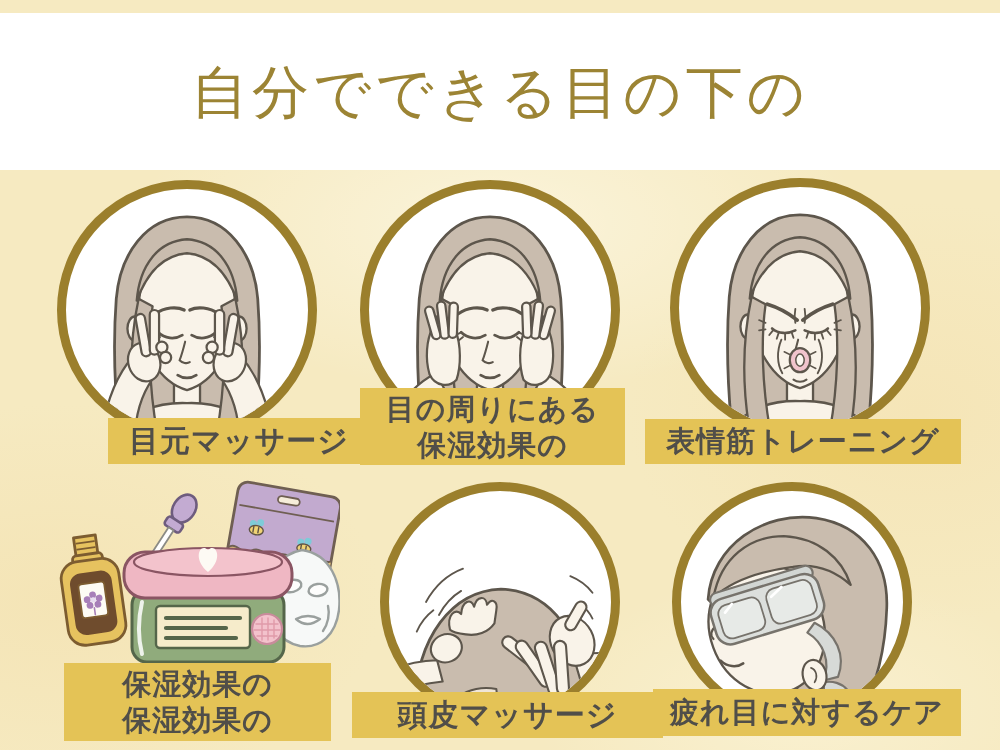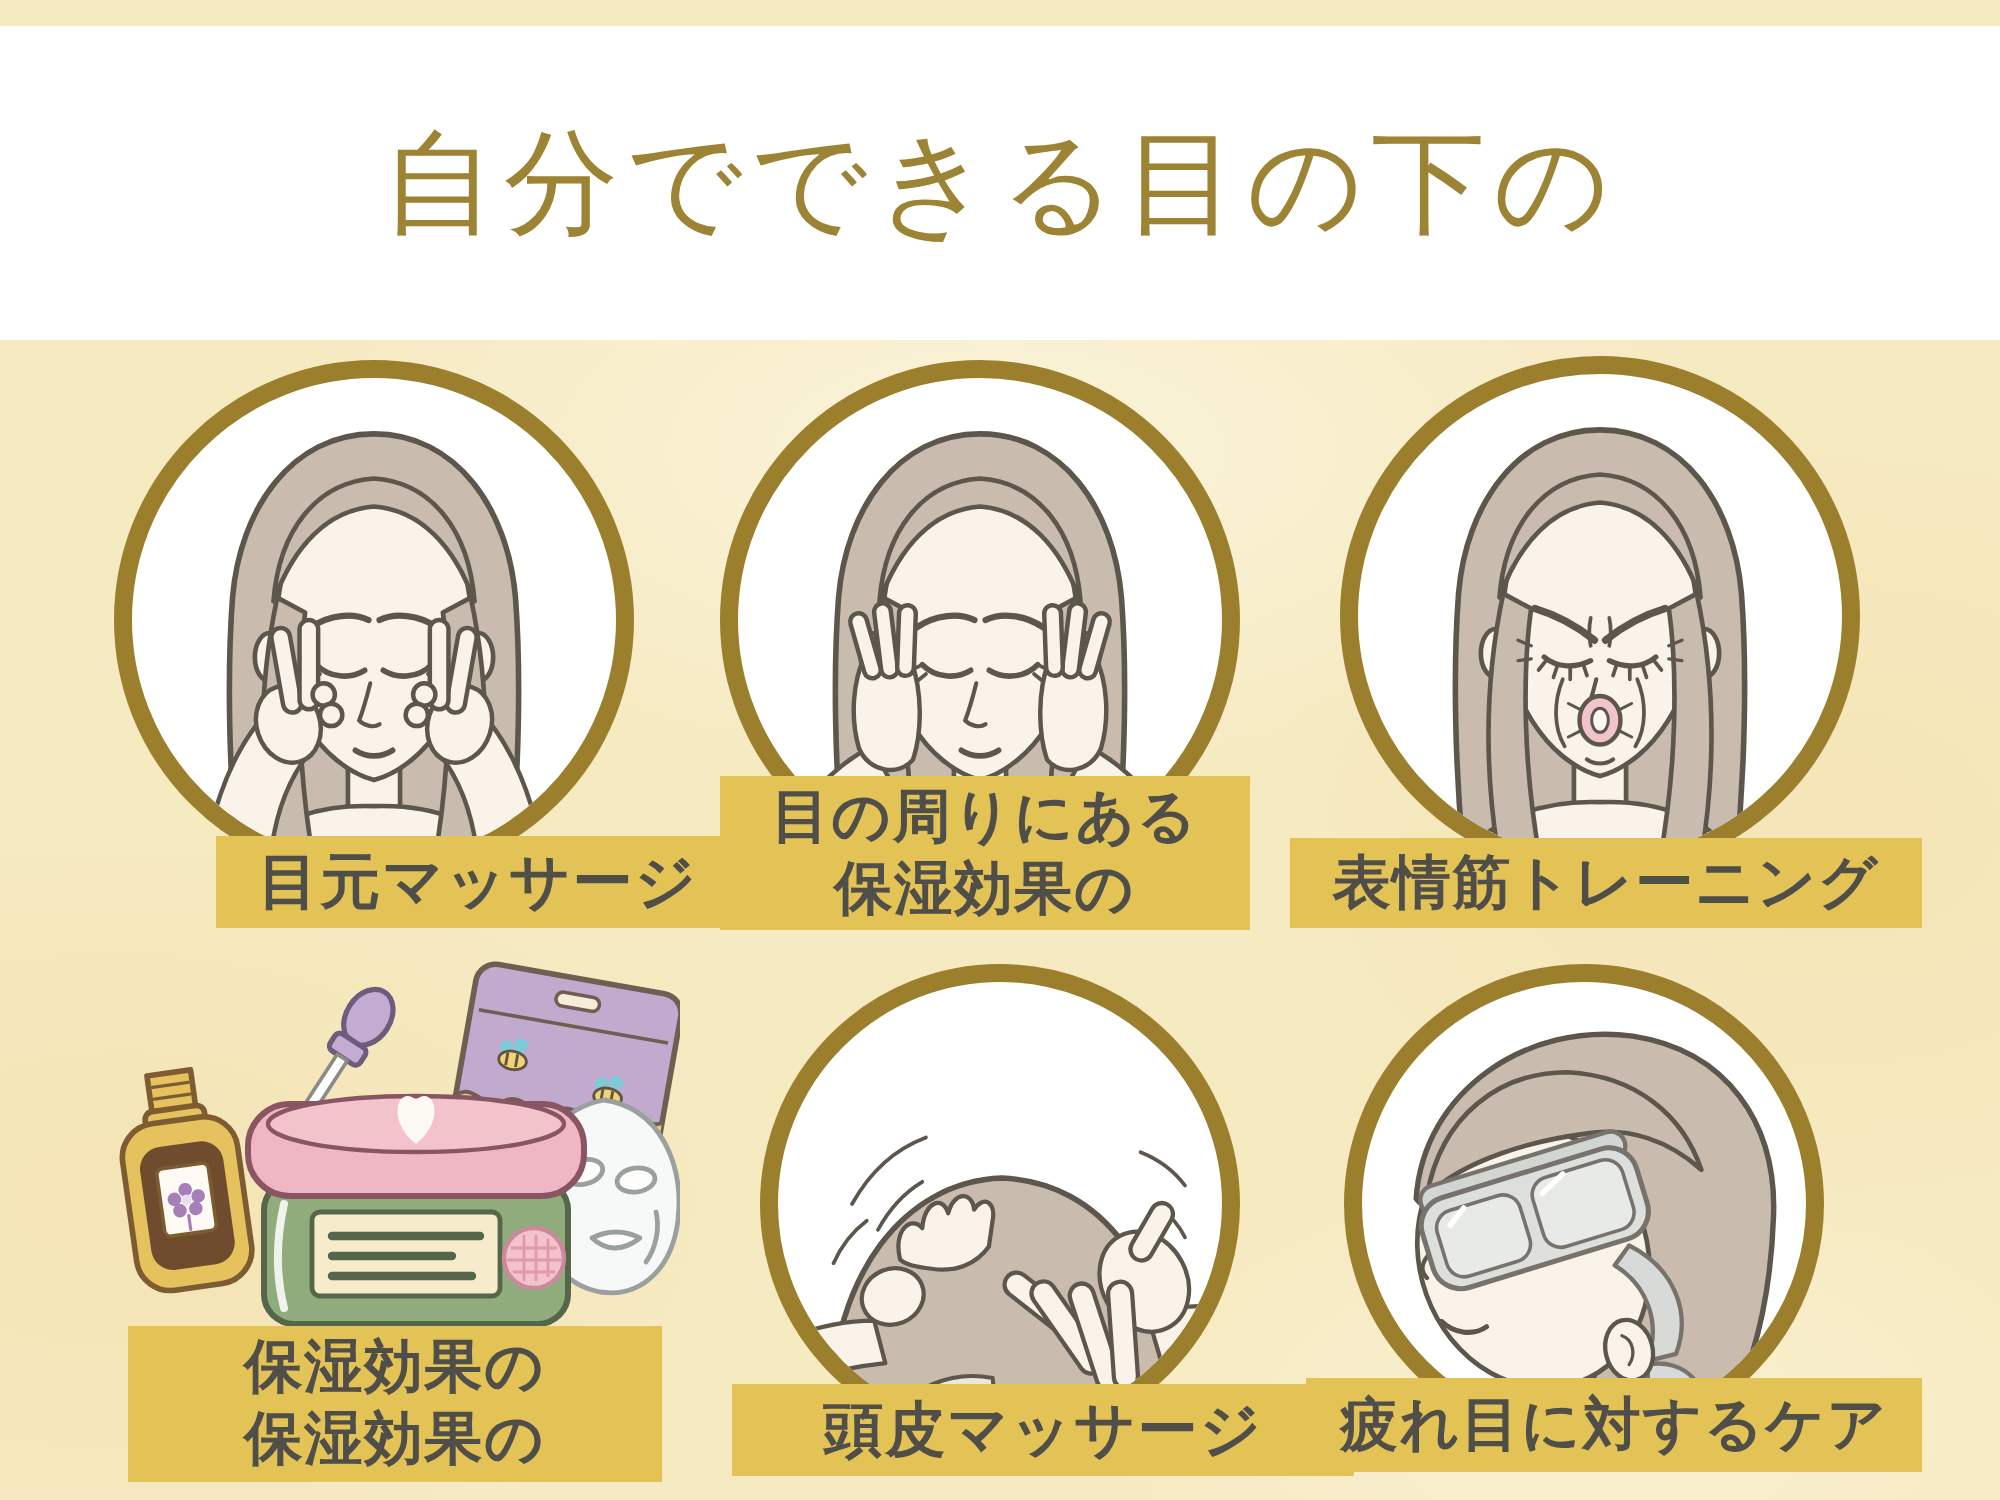--- a/index.html
+++ b/index.html
@@ -265,21 +265,21 @@
           <ellipse cx="198" cy="162" rx="23" ry="28" fill="#f9f3e9" transform="rotate(-28 198 162)"></ellipse>
           <rect x="196" y="118" width="12" height="34" rx="6" fill="#f9f3e9" transform="rotate(30 202 135)"></rect>
           <rect x="138" y="150" width="13" height="52" rx="6.5" fill="#f9f3e9" transform="rotate(-52 144 176)"></rect>
           <rect x="150" y="158" width="13" height="58" rx="6.5" fill="#f9f3e9" transform="rotate(-35 156 187)"></rect>
           <rect x="165" y="162" width="13" height="60" rx="6.5" fill="#f9f3e9" transform="rotate(-18 171 192)"></rect>
           <rect x="180" y="162" width="13" height="58" rx="6.5" fill="#f9f3e9" transform="rotate(-4 186 191)"></rect>
         </g>
       </g>
     </svg>
   </div>
-  <div class="label lbl-1line" style="left:366px;top:692px;width:311px;height:46px;text-align:center;">
+  <div class="label lbl-1line" style="left:352px;top:692px;width:311px;height:46px;text-align:center;">
     <span>頭皮マッサージ</span>
   </div>
 
   <div class="circle" style="left:672px;top:482px;width:240px;height:240px;">
     <svg viewBox="0 0 246 246" preserveAspectRatio="xMidYMid slice">
       <g stroke="#5d564c" stroke-linecap="round" stroke-linejoin="round">
         <path d="M30,120 C34,60 92,22 150,30 C202,38 230,78 228,130 C226,186 212,224 198,248 L118,248 C132,212 138,192 130,180 C116,166 90,164 72,150 C52,134 34,126 30,120 Z" fill="#c9bcae" stroke-width="3"></path>
         <ellipse cx="95" cy="152" rx="63" ry="74" fill="#f9f3e9" stroke-width="2.6" transform="rotate(-20 95 152)"></ellipse>
         <path d="M36,118 C44,74 76,50 114,50 C152,52 178,74 188,104 C170,88 148,80 124,84 C94,88 58,98 36,118 Z" fill="#c9bcae" stroke-width="2.6"></path>
         <path d="M38,150 C33,155 32,160 36,164" fill="none" stroke-width="2.4"></path>

